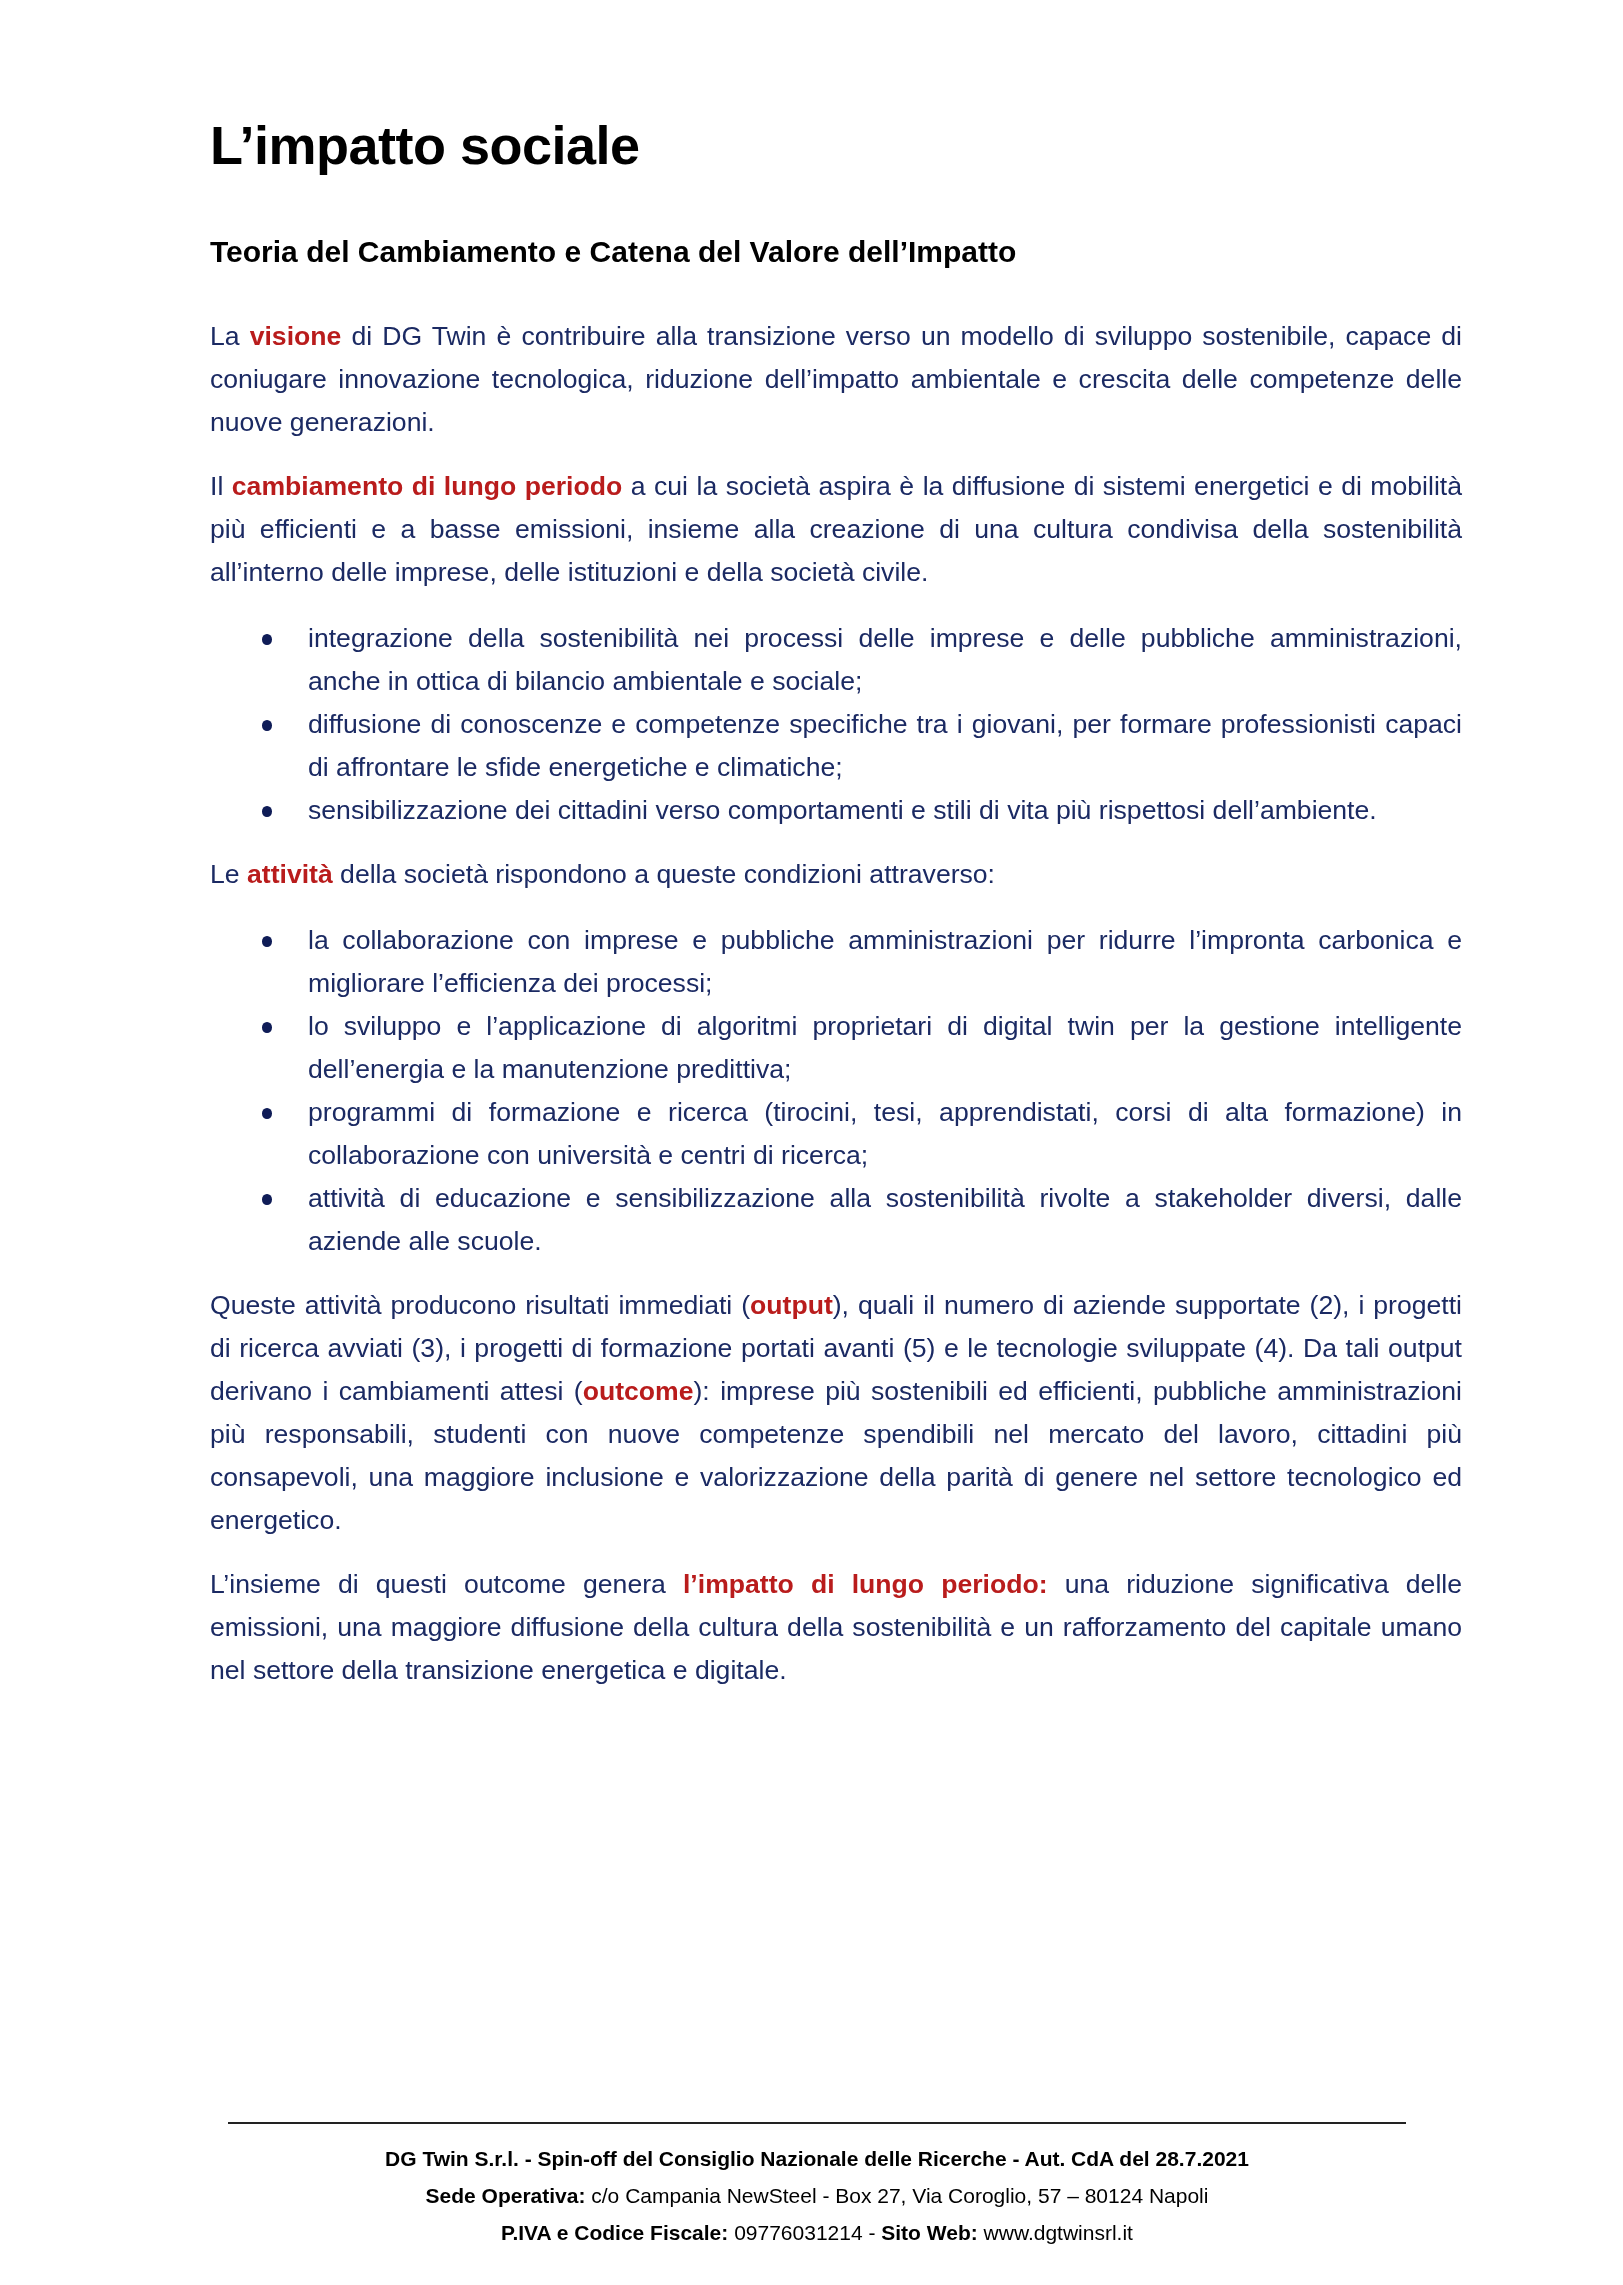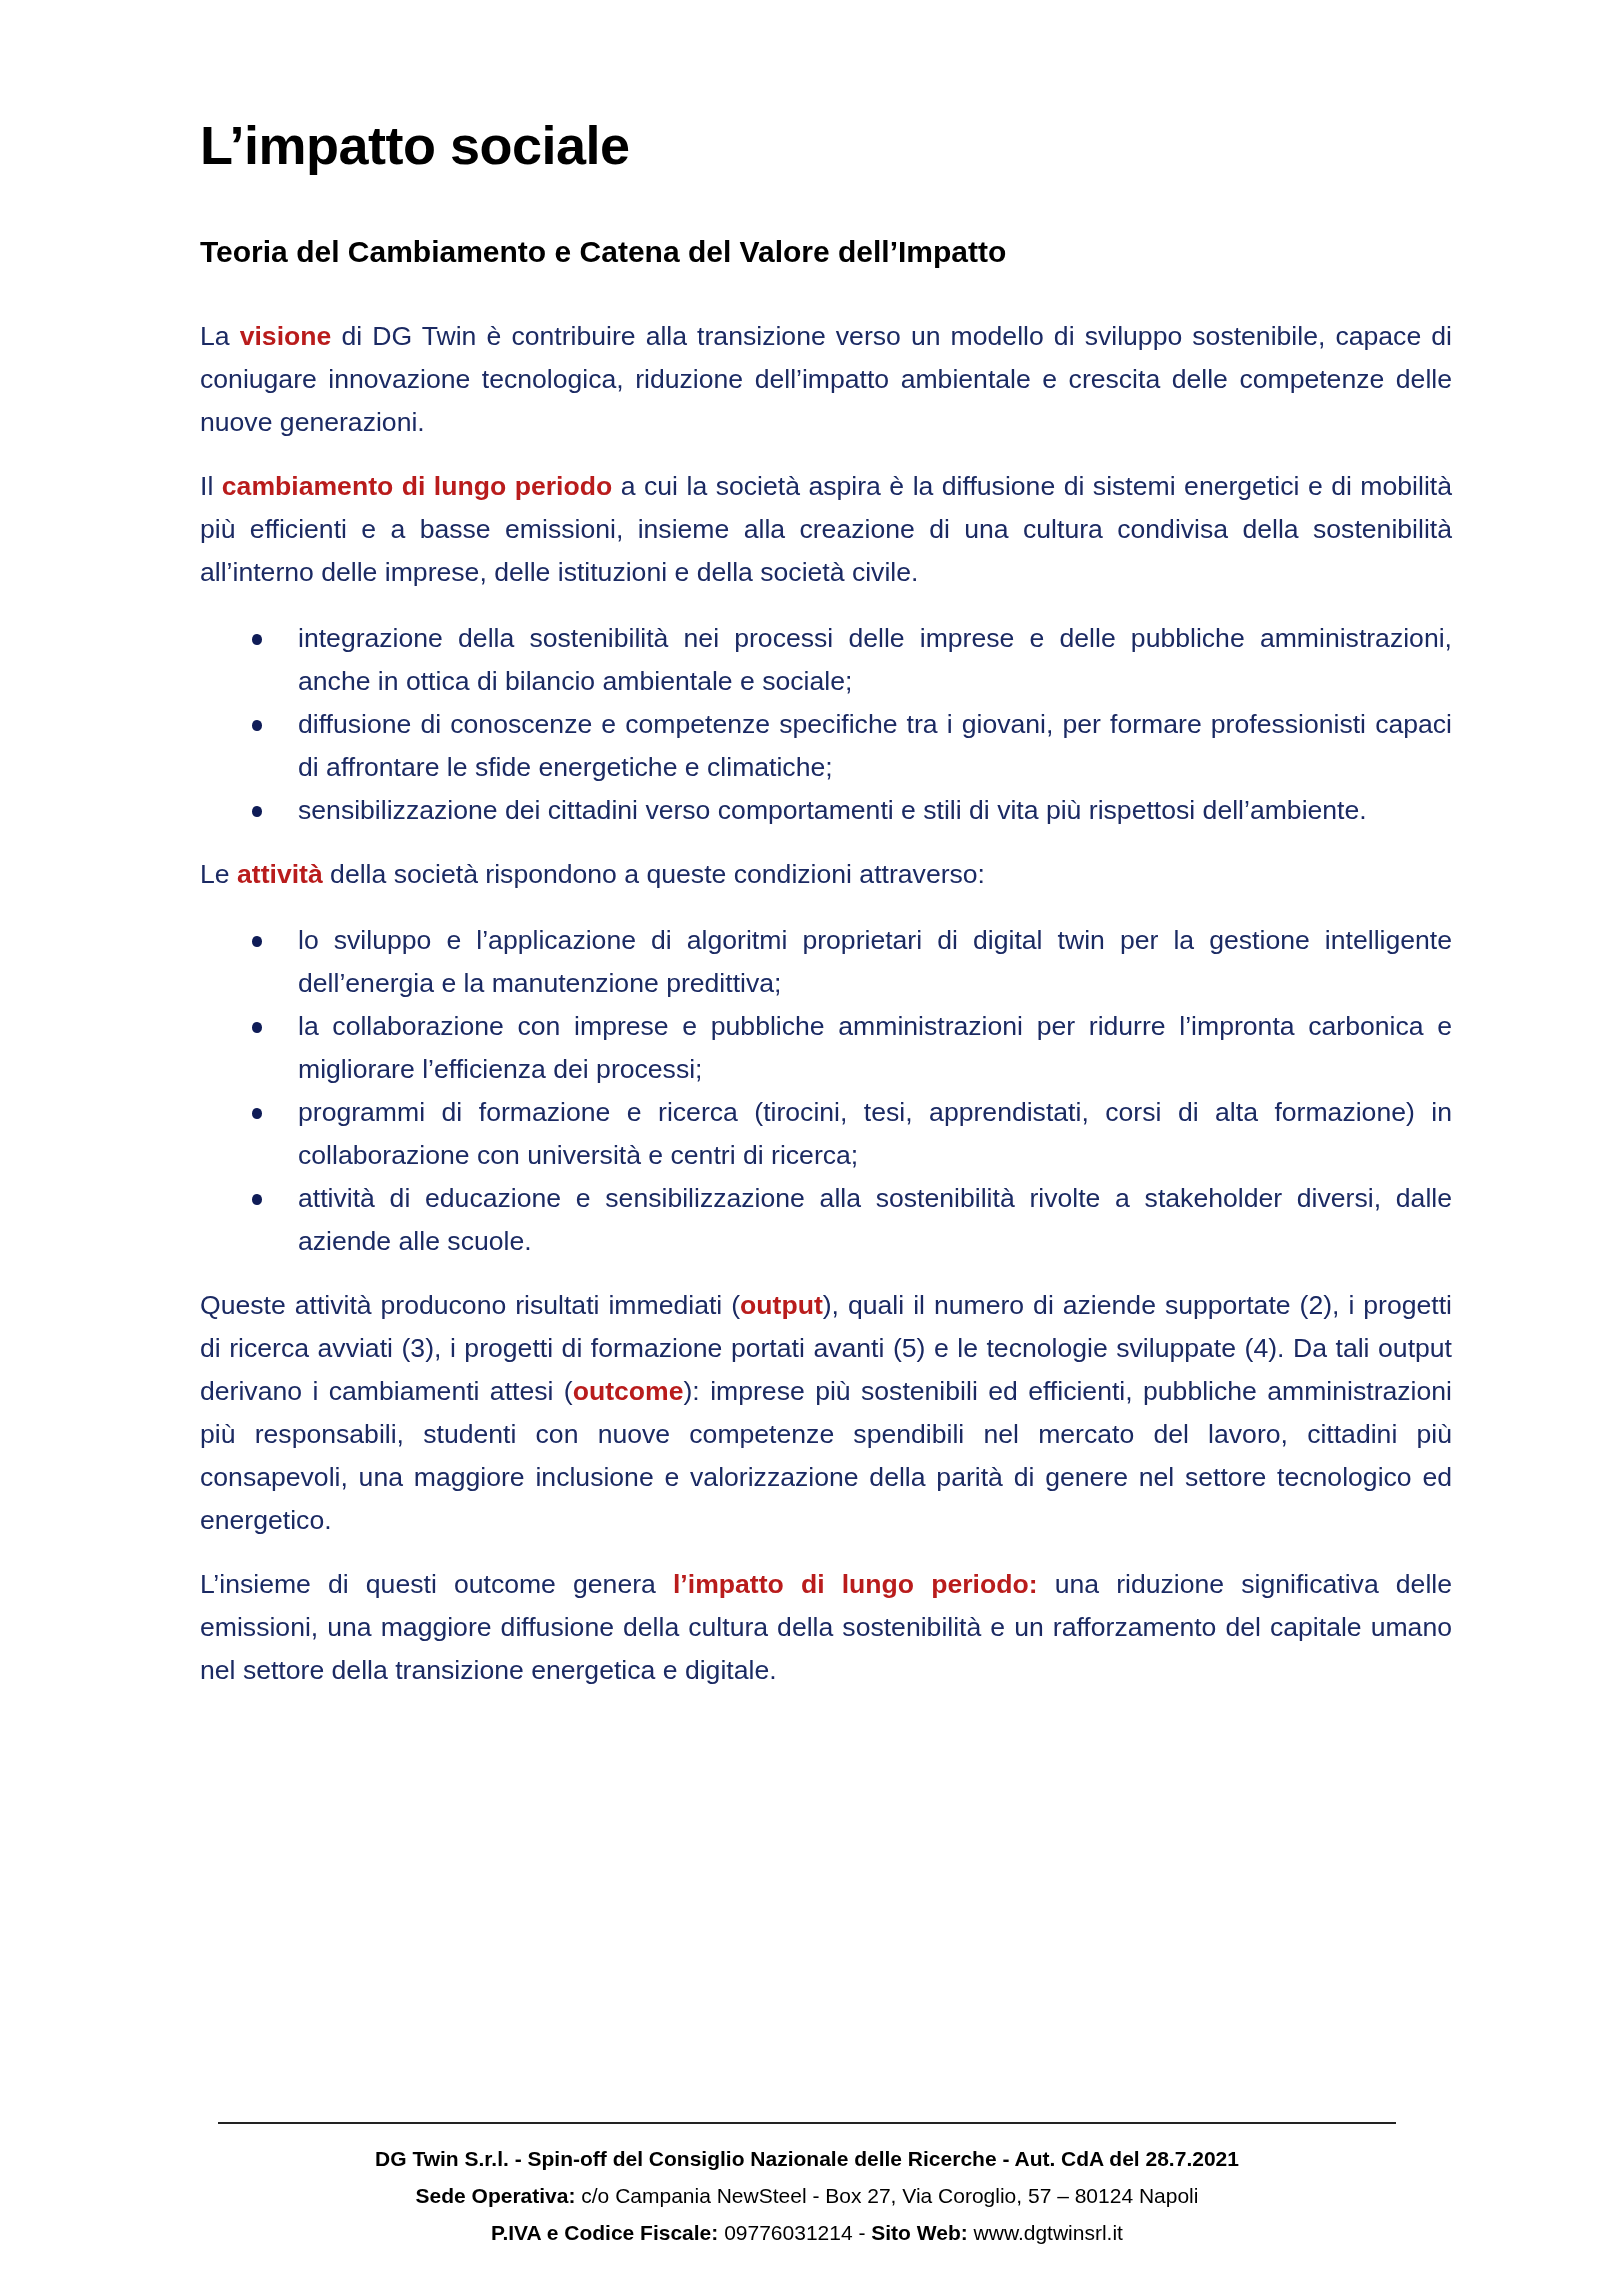--- a/index.html
+++ b/index.html
@@ -1,17 +1,17 @@
 <!DOCTYPE html>
 <html><head>
 <meta charset="utf-8">
 <style>
   html, body { margin: 0; padding: 0; background: #ffffff; }
   body { width: 1623px; height: 2285px; position: relative; overflow: hidden; }
-  .page { position: absolute; left: 4px; top: 0; width: 1415px; height: 2285px; }
+  .page { position: absolute; left: 14px; top: 0; width: 1415px; height: 2285px; }
   .title {
     position: absolute; left: 196px; top: 114px;
     font-family: "Liberation Sans", sans-serif; font-weight: bold;
     font-size: 54px; color: #000000; margin: 0; letter-spacing: -0.5px;
   }
   .subtitle {
     position: absolute; left: 196px; top: 235px;
     font-family: "Liberation Sans", sans-serif; font-weight: bold;
     font-size: 30px; color: #000000; margin: 0;
   }
@@ -52,22 +52,22 @@
 
     <ul class="bul">
       <li>integrazione della sostenibilità nei processi delle imprese e delle pubbliche amministrazioni, anche in ottica di bilancio ambientale e sociale;</li>
       <li>diffusione di conoscenze e competenze specifiche tra i giovani, per formare professionisti capaci di affrontare le sfide energetiche e climatiche;</li>
       <li>sensibilizzazione dei cittadini verso comportamenti e stili di vita più rispettosi dell’ambiente.</li>
     </ul>
 
     <p><span>Le </span><b>attività</b><span> della società rispondono a queste condizioni attraverso:</span></p>
 
     <ul class="bul">
+      <li>la collaborazione con imprese e pubbliche amministrazioni per ridurre l’impronta carbonica e migliorare l’efficienza dei processi;</li>
       <li>lo sviluppo e l’applicazione di algoritmi proprietari di digital twin per la gestione intelligente dell’energia e la manutenzione predittiva;</li>
-      <li>la collaborazione con imprese e pubbliche amministrazioni per ridurre l’impronta carbonica e migliorare l’efficienza dei processi;</li>
       <li>programmi di formazione e ricerca (tirocini, tesi, apprendistati, corsi di alta formazione) in collaborazione con università e centri di ricerca;</li>
       <li>attività di educazione e sensibilizzazione alla sostenibilità rivolte a stakeholder diversi, dalle aziende alle scuole.</li>
     </ul>
 
     <p><span>Queste attività producono risultati immediati (</span><b>output</b><span>), quali il numero di aziende supportate (2), i progetti di ricerca avviati (3), i progetti di formazione portati avanti (5) e le tecnologie sviluppate (4). Da tali output derivano i cambiamenti attesi (</span><b>outcome</b><span>): imprese più sostenibili ed efficienti, pubbliche amministrazioni più responsabili, studenti con nuove competenze spendibili nel mercato del lavoro, cittadini più consapevoli, una maggiore inclusione e valorizzazione della parità di genere nel settore tecnologico ed energetico.</span></p>
 
     <p><span>L’insieme di questi outcome genera </span><b>l’impatto di lungo periodo:</b><span> una riduzione significativa delle emissioni, una maggiore diffusione della cultura della sostenibilità e un rafforzamento del capitale umano nel settore della transizione energetica e digitale.</span></p>
   </div>
 
   <div class="footer-rule"></div>

